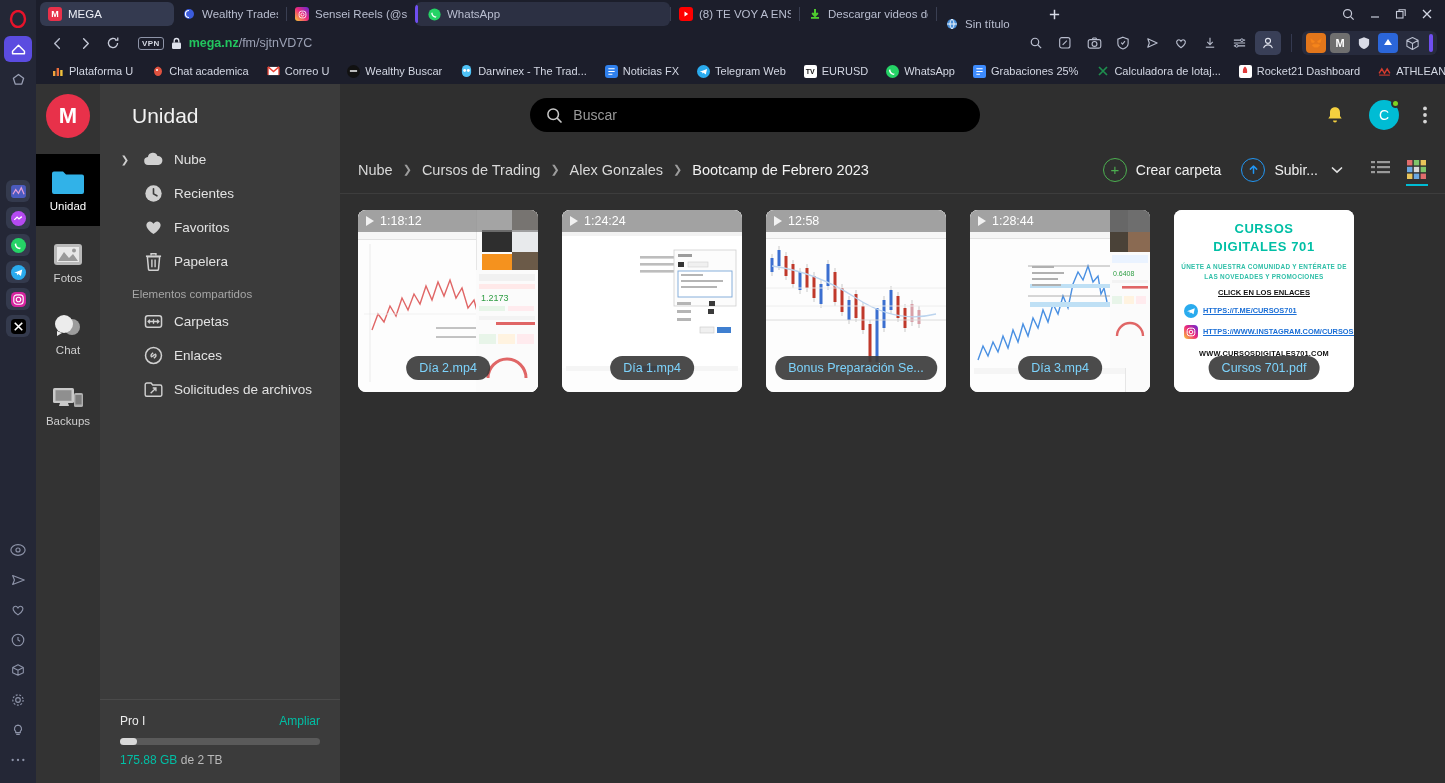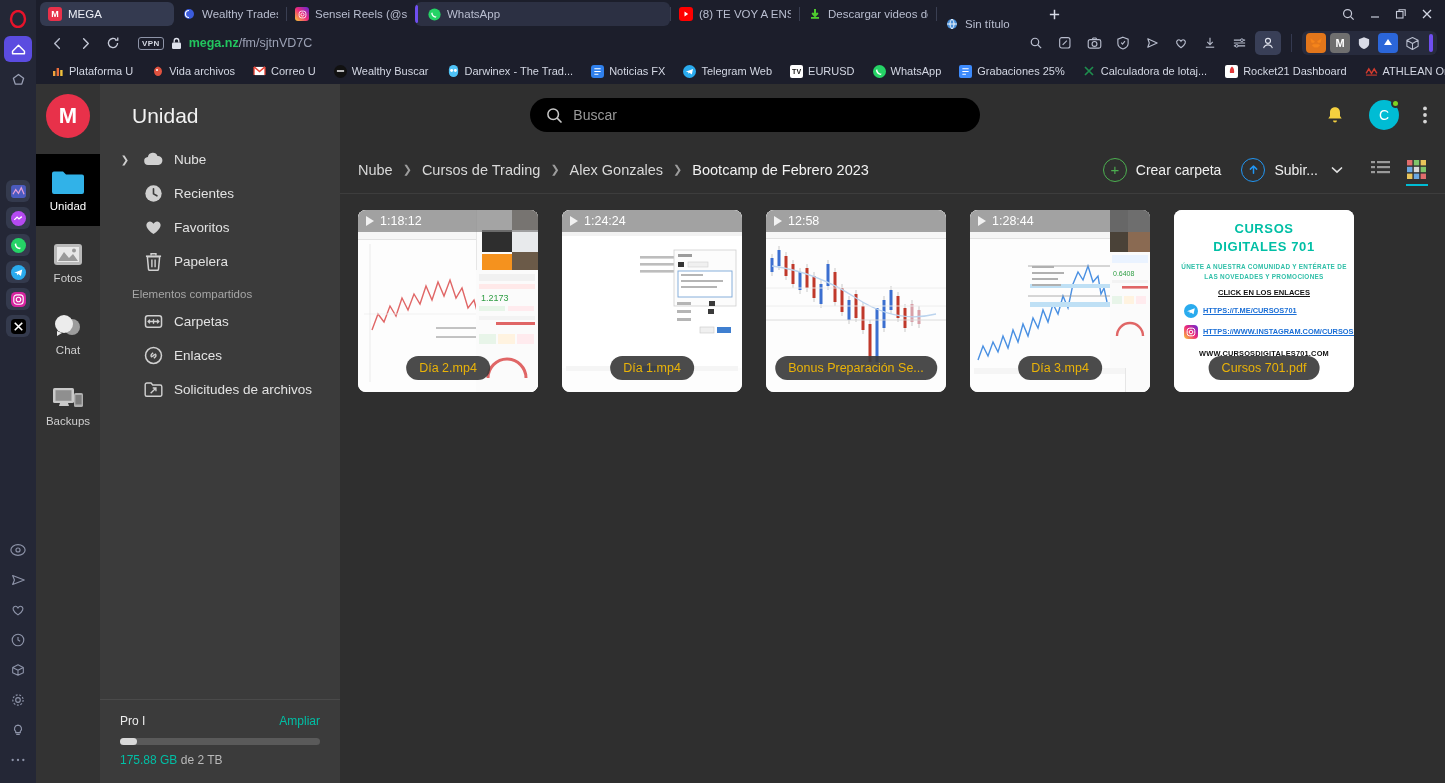--- a/index.html
+++ b/index.html
@@ -136,21 +136,21 @@
   .card { width:180px; flex:0 0 180px; position:relative; }
   .thumb { width:180px; height:182px; border-radius:8px; overflow:hidden; position:relative;
            background:#fff; }
   .durbar { position:absolute; left:0; top:0; right:0; height:22px; background:rgba(130,130,130,0.72);
             display:flex; align-items:center; gap:6px; padding-left:8px; color:#fff;
             font-size:12.5px; z-index:4;}
   .playtri { width:0;height:0;border-left:8px solid rgba(255,255,255,0.85);
              border-top:5px solid transparent;border-bottom:5px solid transparent;}
   .namepill {
     position:absolute; left:50%; transform:translateX(-50%); bottom:12px; z-index:5;
-    background:rgba(60,60,60,0.92); color:#eab308; font-size:12.5px; padding:5px 13px;
+    background:rgba(60,60,60,0.92); color:#7dd3fc; font-size:12.5px; padding:5px 13px;
     border-radius:14px; white-space:nowrap; max-width:168px; overflow:hidden; text-overflow:ellipsis;
   }
   
   .tw { position:absolute; inset:0; }
   .chartbg { position:absolute; inset:0; background:#fdfdfd;}
   .topstrip { position:absolute; left:0; top:0; right:0; height:26px; background:#efefef;}
   .toolstrip { position:absolute; left:0; top:26px; right:0; height:9px; background:#f6f6f6; border-bottom:1px solid #e2e2e2;}
   .sidepanel { position:absolute; right:0; top:0; width:52px; bottom:0; background:#fafafa; border-left:1px solid #e6e6e6;}
   .vidtile { position:absolute; background:#3a3a3a; }
   .orange { position:absolute; background:#f5921e; }
@@ -504,21 +504,21 @@
         </span>
           <span>Plataforma U</span>
       </div>
       <div class="bm">
         <span class="bmicon">
           <svg width="12" height="12" viewBox="0 0 12 12">
               <path d="M6 1.5 C8.5 2 10 4 10 6.5 C10 9 8 11 6 11 C4 11 2 9 2 6.5 C2 4 3.5 2 6 1.5 Z" fill="#e0523f"></path>
               <circle cx="5" cy="5" r="1" fill="#fff"></circle>
             </svg>
         </span>
-          <span>Vida archivos</span>
+          <span>Chat academica</span>
       </div>
       <div class="bm">
         <span class="bmicon">
           <svg width="13" height="10" viewBox="0 0 14 11">
               <path d="M1 1 H13 V10 H1 Z" fill="#fff"></path>
               <path d="M1 1 L7 6 L13 1" fill="none" stroke="#ea4335" stroke-width="1.6"></path>
               <path d="M1 1 V10 M13 1 V10" stroke="#ea4335" stroke-width="1.4"></path>
             </svg>
         </span>
           <span>Correo U</span>

